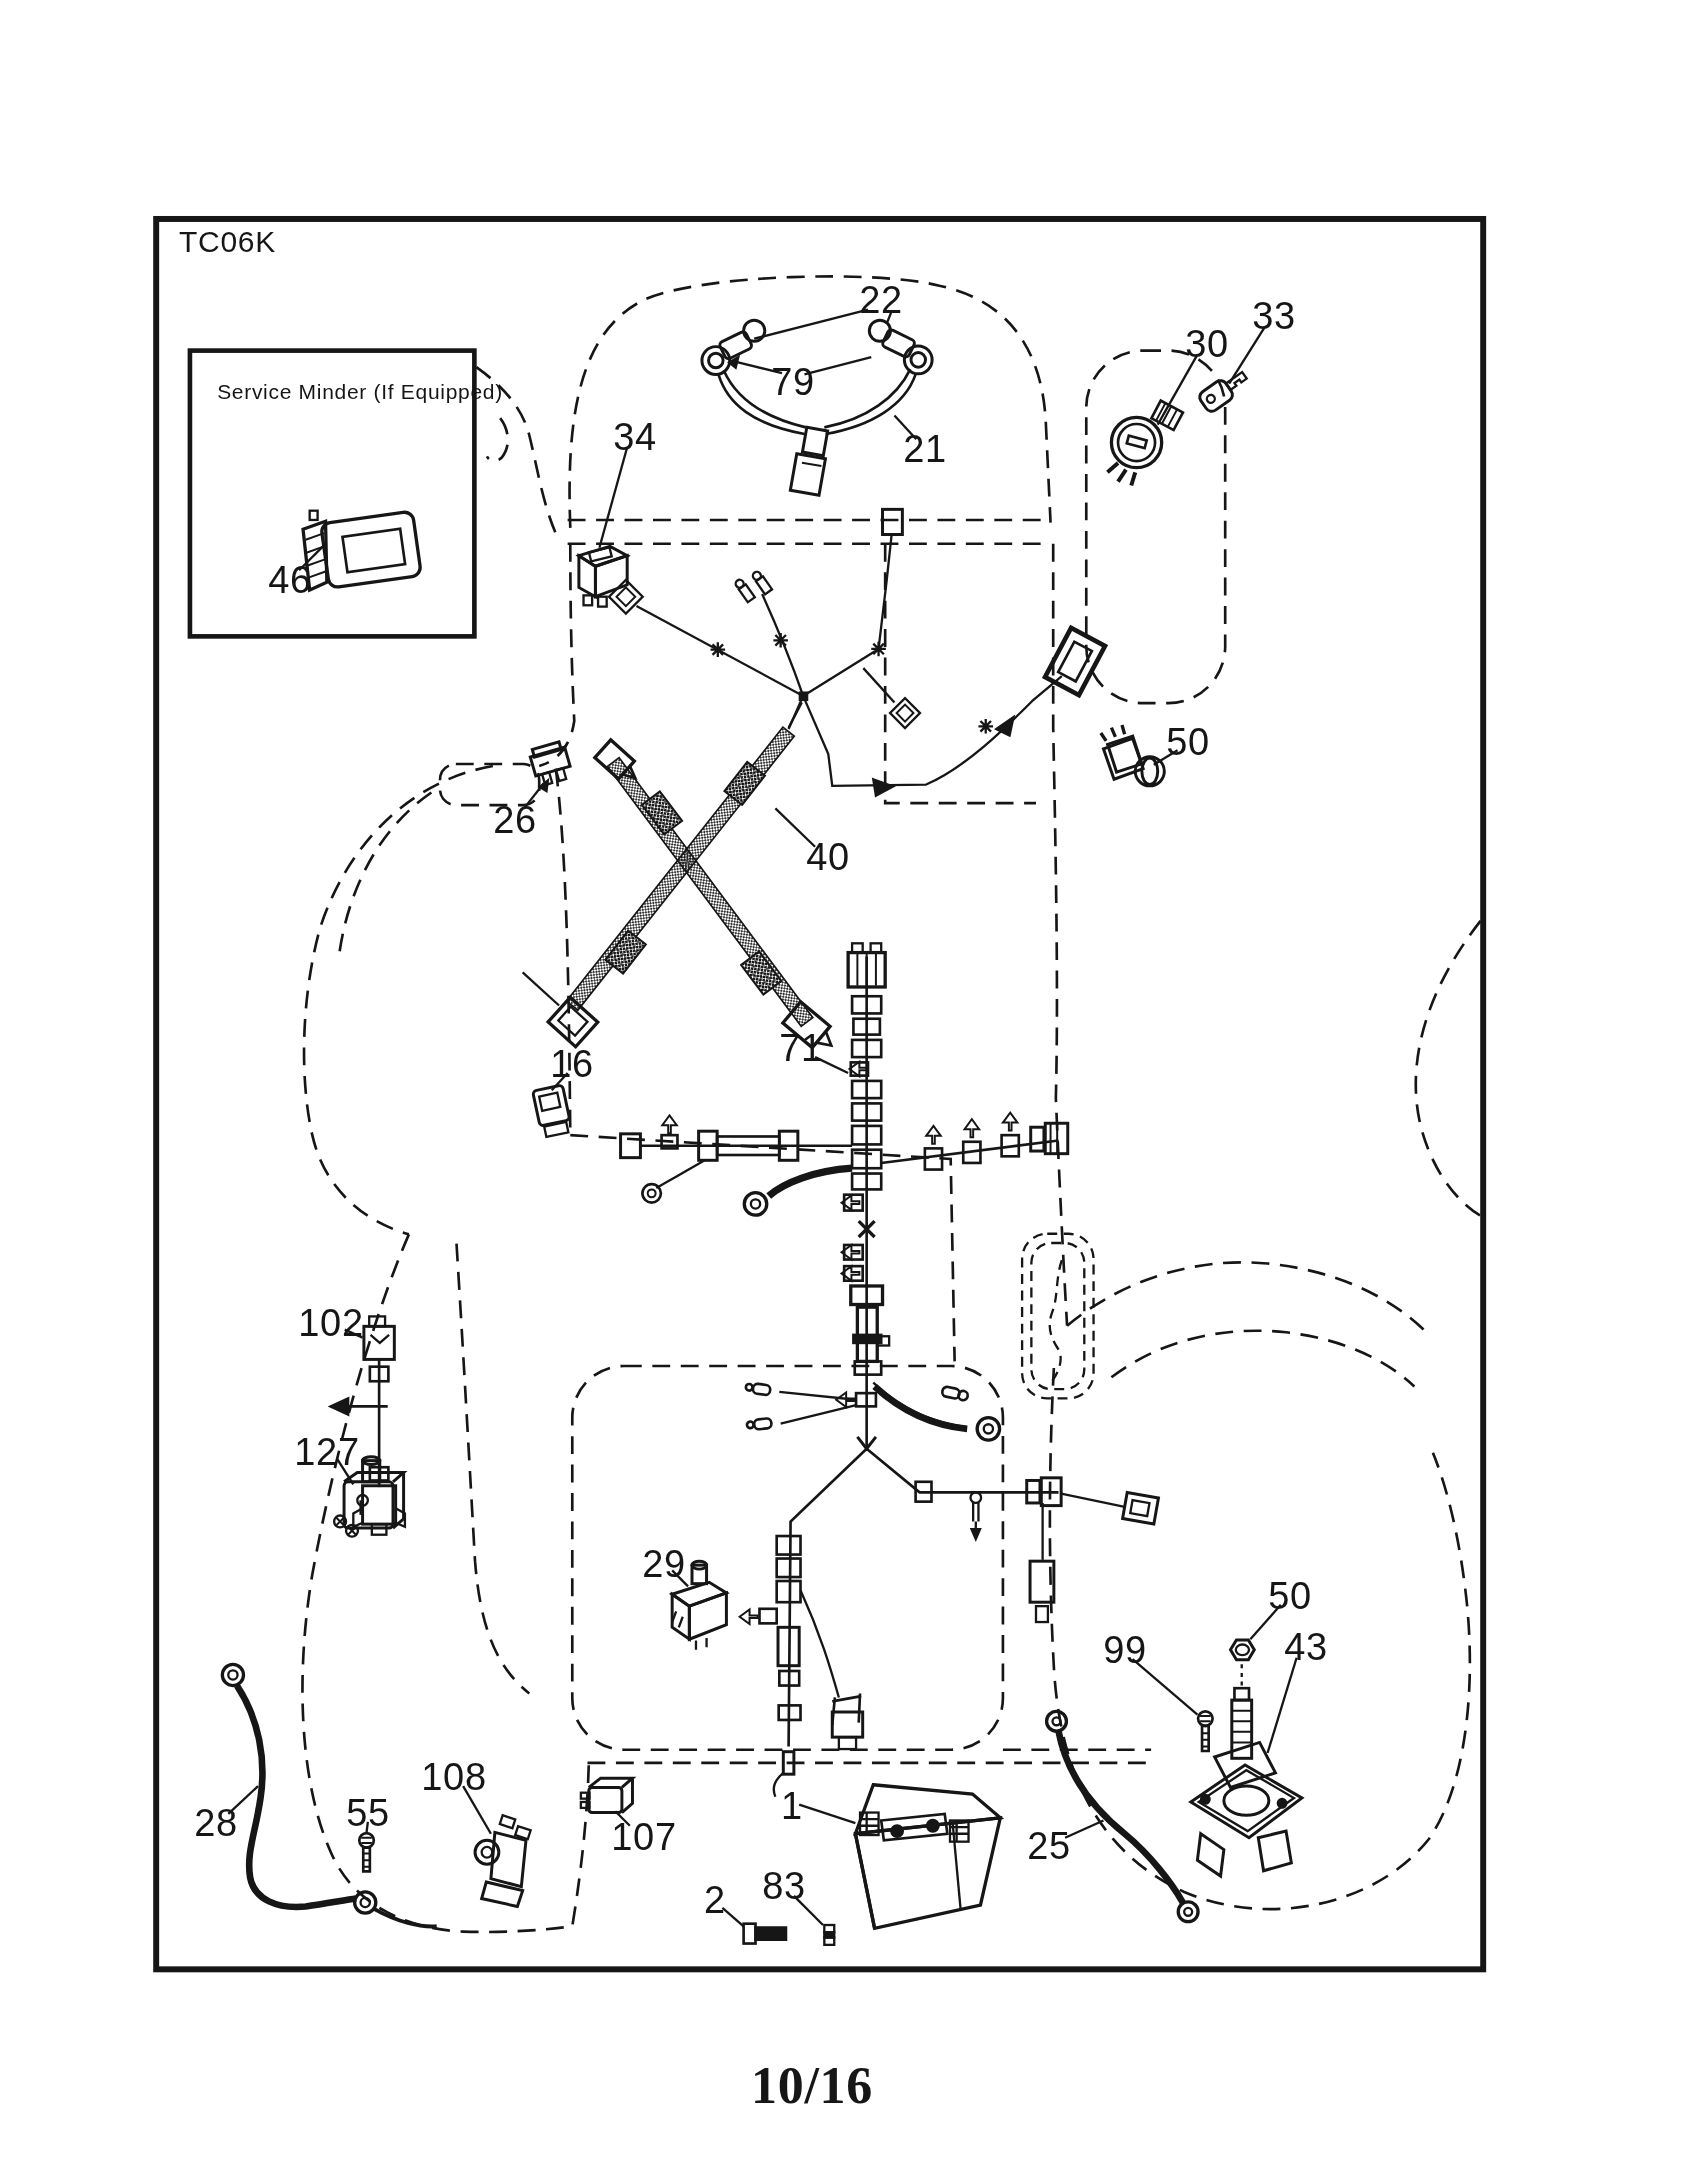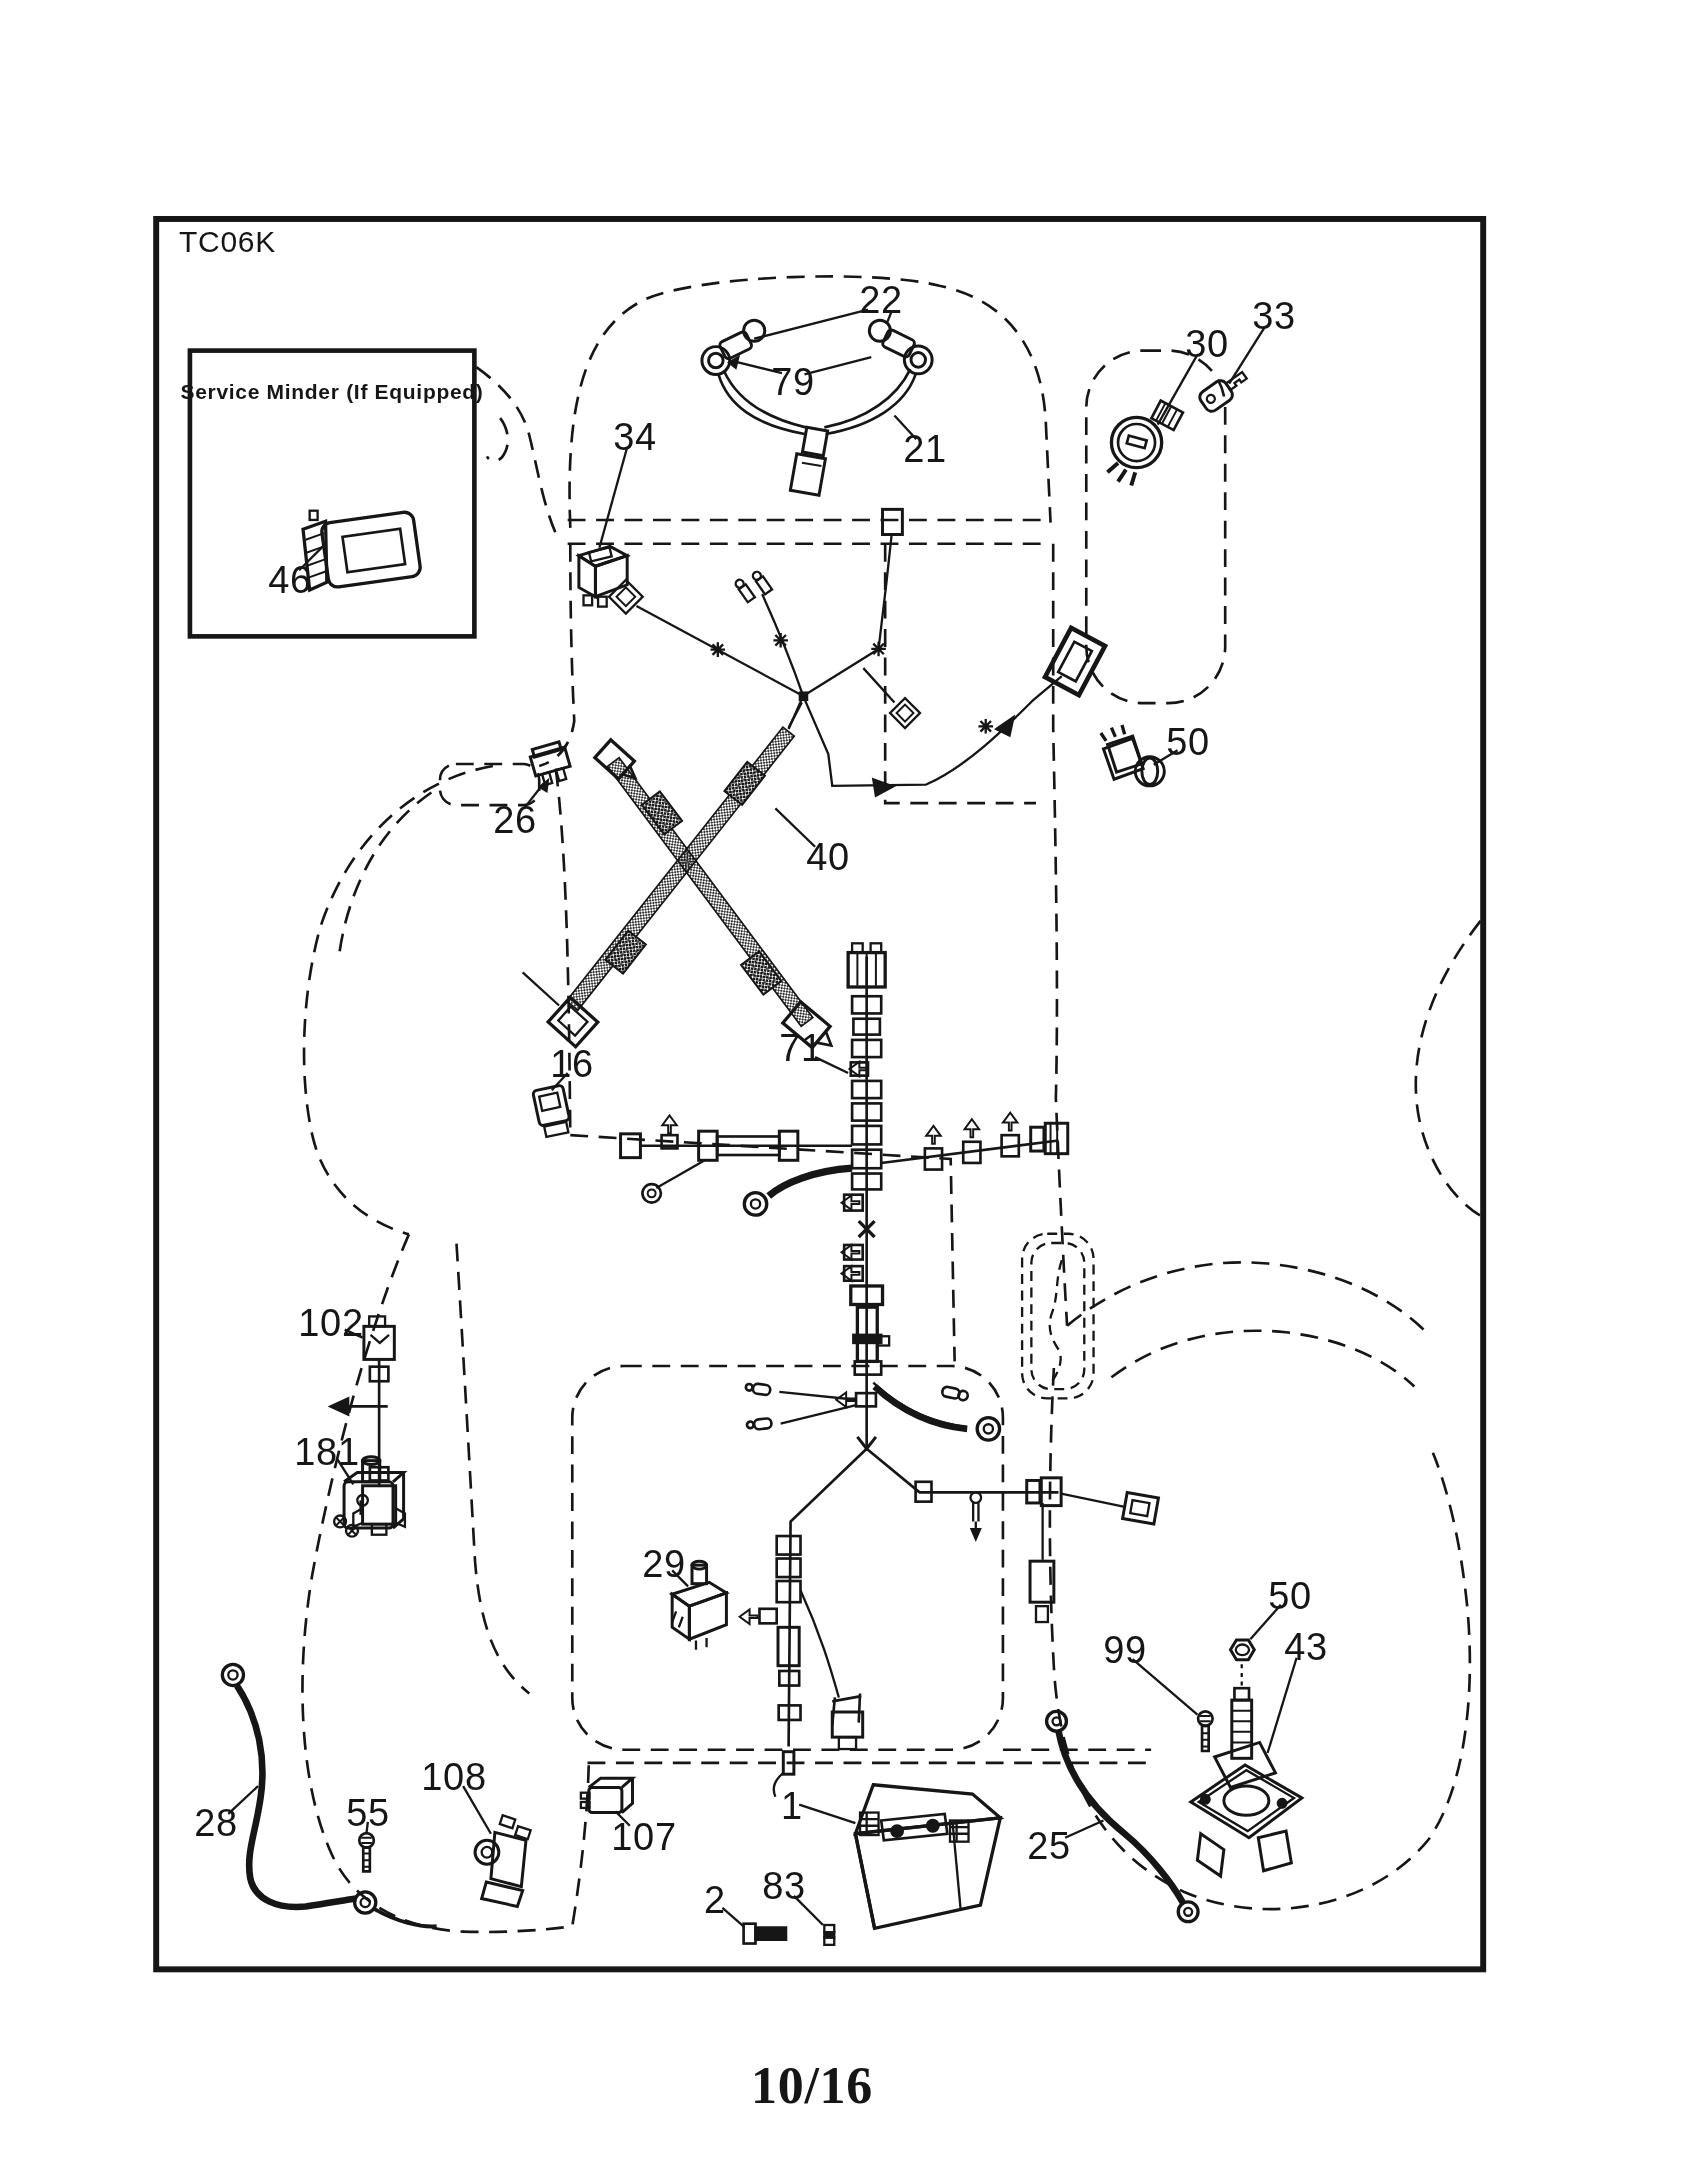--- a/index.html
+++ b/index.html
@@ -1,20 +1,20 @@
 <!DOCTYPE html>
 <html style="font-size:10.6px"><head>
 <meta charset="utf-8">
 <style>
   html,body{margin:0;padding:0;background:#fff;}
   .page{position:relative;width:1687px;height:2183px;background:#fff;font-family:"Liberation Sans",sans-serif;overflow:hidden;}
   svg{position:absolute;left:0;top:0;}
   .lbl{position:absolute;transform:translate(-50%,-50%);color:#161616;font-size:38px;font-weight:400;letter-spacing:0.7px;white-space:nowrap;}
   .code{transform:none;font-size:30px;}
-  .inset-title{font-size:21px;font-weight:700;}
+  .inset-title{font-size:21px;font-weight:400;margin-left:28px;}
   .page-num{font-family:"Liberation Serif",serif;font-size:52px;font-weight:700;}
 </style>
 </head>
 <body>
 
 <div class="page">
 
 <svg width="1687" height="2183" viewBox="0 0 2550 3300">
 <defs>
   <pattern id="braidP" width="6" height="6" patternUnits="userSpaceOnUse">
@@ -540,19 +540,19 @@
 <div class="lbl" style="left:828px;top:857px">40</div>
 <div class="lbl" style="left:1306px;top:1647px">43</div>
 <div class="lbl" style="left:290px;top:580px">46</div>
 <div class="lbl" style="left:1188px;top:742px">50</div>
 <div class="lbl" style="left:368px;top:1813px">55</div>
 <div class="lbl" style="left:801px;top:1048px">71</div>
 <div class="lbl" style="left:793px;top:382px">79</div>
 <div class="lbl" style="left:784px;top:1886px">83</div>
 <div class="lbl" style="left:1125px;top:1650px">99</div>
 <div class="lbl" style="left:331px;top:1323px">102</div>
-<div class="lbl" style="left:327px;top:1452px">181</div>
+<div class="lbl" style="left:327px;top:1452px">127</div>
 <div class="lbl" style="left:644px;top:1837px">107</div>
 <div class="lbl" style="left:454px;top:1777px">108</div>
 
 <div class="lbl page-num" style="left:812px;top:2085px">10/16</div>
 </div>
 
 
 </body></html>

